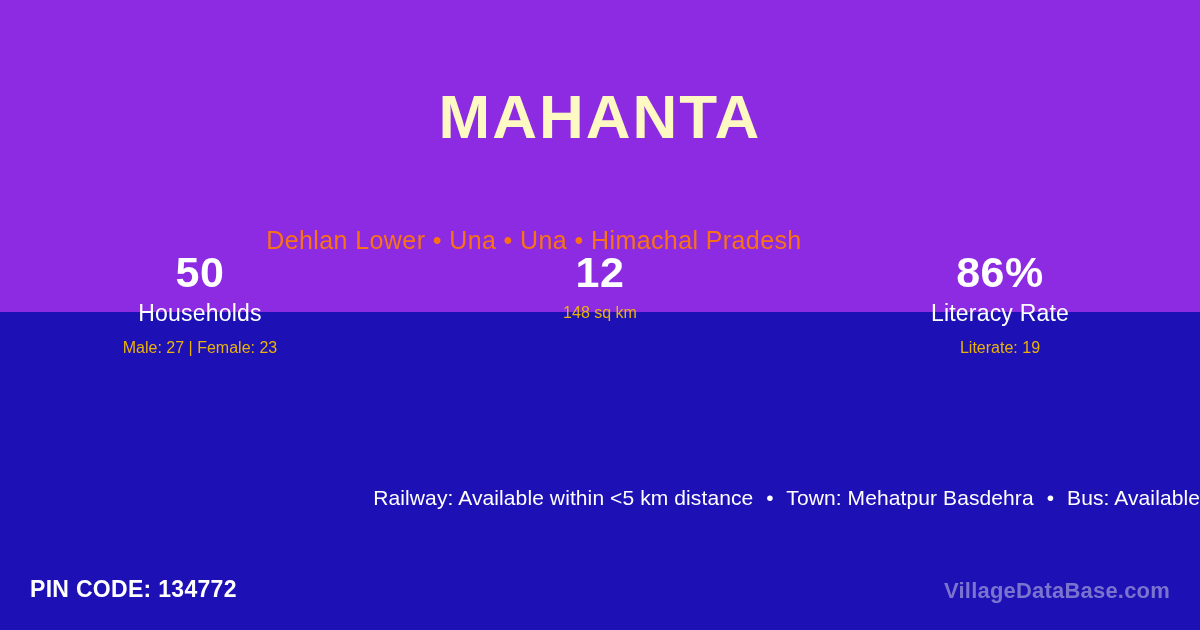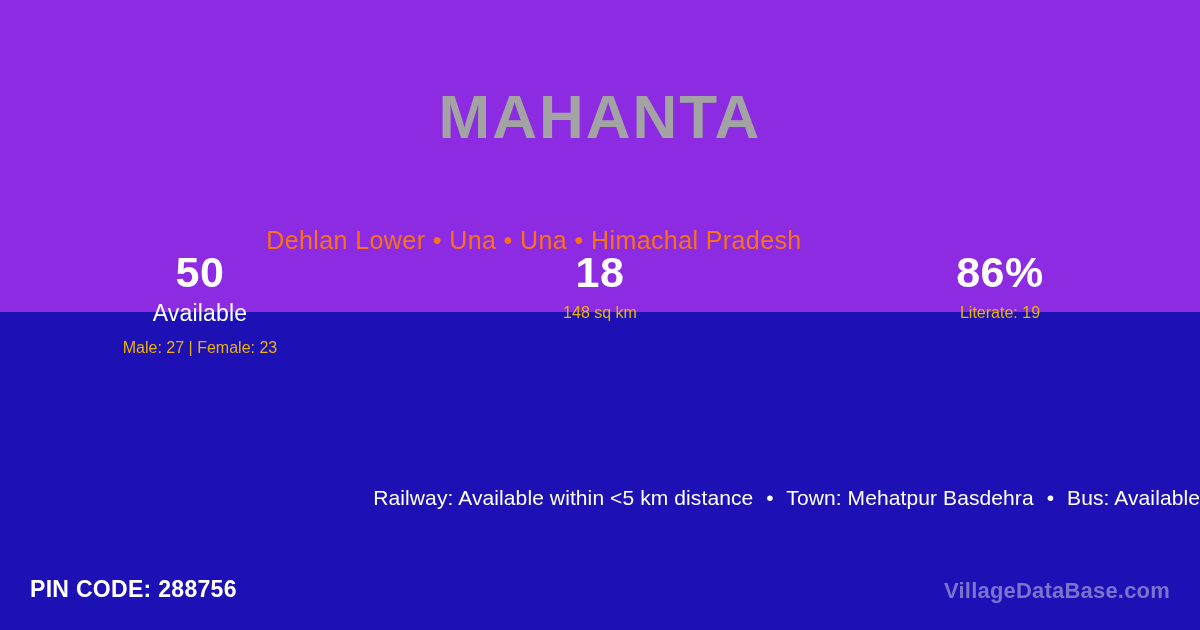--- a/index.html
+++ b/index.html
@@ -27,21 +27,21 @@
     width: 1200px;
     height: 312px;
     background: #8c2be2;
   }
   .village-name {
     position: absolute;
     left: 0;
     top: 86px;
     width: 1200px;
     text-align: center;
-    color: #a3a3a3;
+    color: #fef9c3;
     font-size: 62px;
     font-weight: bold;
     letter-spacing: 2px;
     line-height: 1;
   }
   .location-line {
     position: absolute;
     left: 0;
     top: 183px;
     width: 1068px;
@@ -126,41 +126,42 @@
   <div class="hero"></div>
 
   <div class="village-name">MAHANTA</div>
 
   <div class="location-line">Dehlan Lower  •  Una  •  Una  •  Himachal Pradesh</div>
 
   <div class="stats">
 
     <div class="stat">
       <div class="stat-value">50</div>
-      <div class="stat-label">Available</div>
+      <div class="stat-label">Households</div>
       <div class="stat-sub">Male: 27 | Female: 23</div>
     </div>
 
     <div class="stat">
-      <div class="stat-value">18</div>
+      <div class="stat-value">12</div>
       <div class="stat-sub">148 sq km</div>
     </div>
 
     <div class="stat">
       <div class="stat-value">86%</div>
+      <div class="stat-label">Literacy Rate</div>
       <div class="stat-sub">Literate: 19</div>
     </div>
 
   </div>
 
   <div class="facilities">
     <span>Railway: Available within &lt;5 km distance</span>
     <span class="sep">•</span>
     <span>Town: Mehatpur Basdehra</span>
     <span class="sep">•</span>
     <span>Bus: Available</span>
   </div>
 
-  <div class="pin-code">PIN CODE: 288756</div>
+  <div class="pin-code">PIN CODE: 134772</div>
 
   <div class="brand">VillageDataBase.com</div>
 
 </div>
 
 </body></html>

